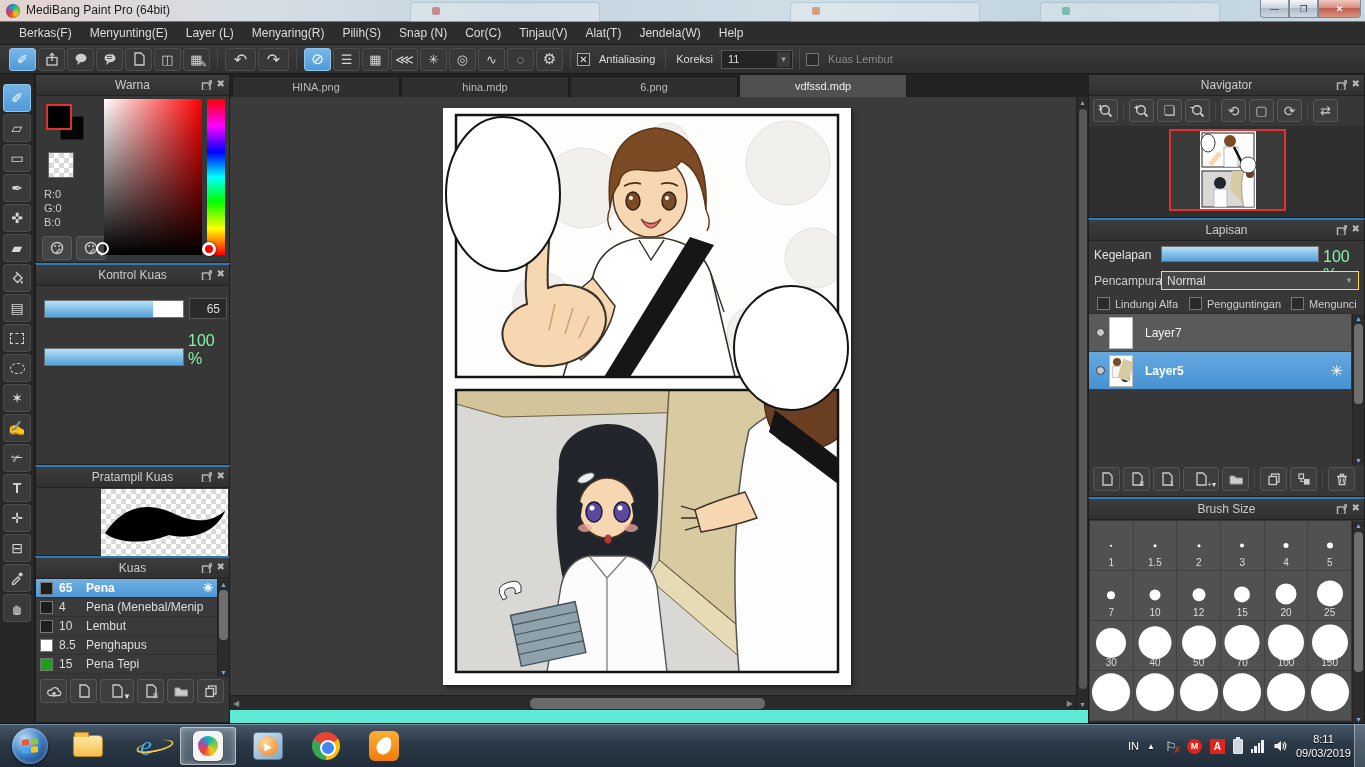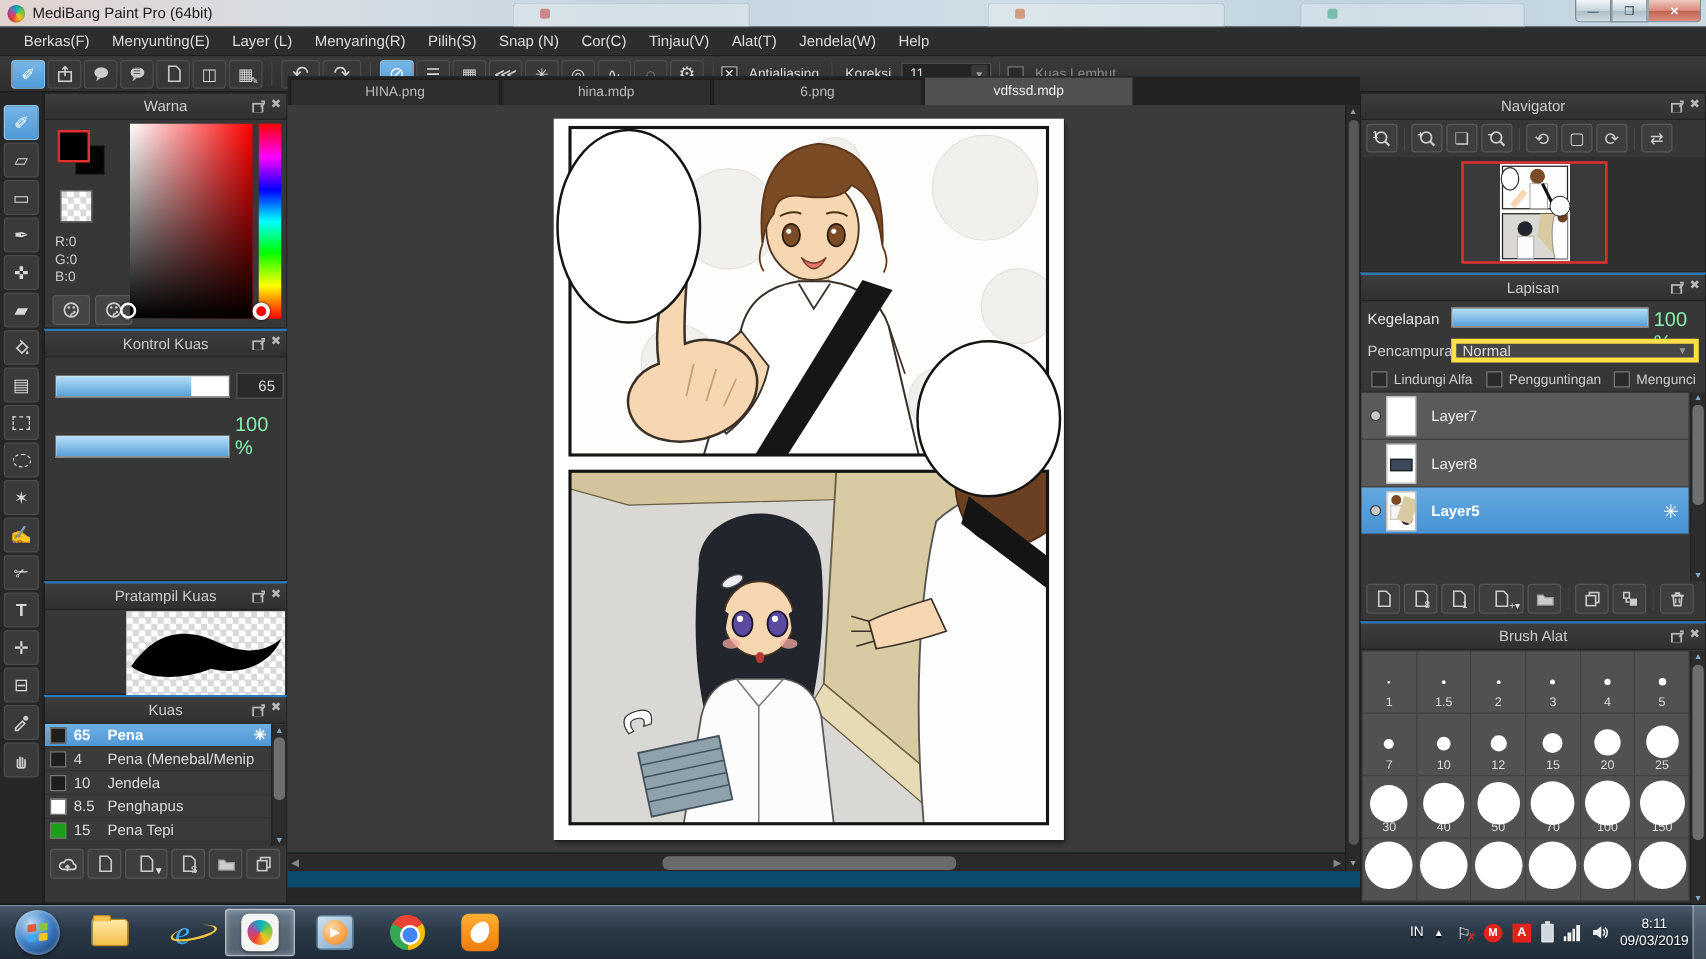--- a/index.html
+++ b/index.html
@@ -97,21 +97,21 @@
   .gearw{position:absolute;right:4px;color:#fff;font-size:12px;}
   .vscroll{position:absolute;right:0;top:0;bottom:0;width:12px;background:#2c2c2c;border-left:1px solid #222;}
   .vthumb{position:absolute;left:1px;right:1px;background:#6e6e6e;border-radius:4px;}
   .sarrow{position:absolute;left:0;right:0;text-align:center;font-size:7px;color:#7fa8c8;}
   .minibar{display:flex;align-items:center;gap:3px;padding:3px 4px;}
   .mbtn{width:27px;height:24px;border:1px solid #555;border-radius:3px;background:#3e3e3e;
     display:flex;align-items:center;justify-content:center;position:relative;color:#ccc;}
   .mbtn .sub{position:absolute;font-size:8px;color:#ddd;right:2px;bottom:1px;}
   .msep{width:1px;height:18px;background:#252525;border-right:1px solid #4a4a4a;margin:0 2px;}
   
-  #canvas-area{position:absolute;left:230px;top:61px;width:858px;height:649px;background:#0c4a6e;}
+  #canvas-area{position:absolute;left:230px;top:74px;width:858px;height:649px;background:#5eead4;}
   #tabbar{height:23px;background:#222;display:flex;align-items:flex-end;padding-left:2px;}
   .tab{width:168px;height:21px;margin-right:1px;background:#2e2e2e;color:#bbb;font-size:11px;
     display:flex;align-items:center;justify-content:center;border:1px solid #1c1c1c;border-bottom:none;}
   .tab.active{background:#505050;color:#eee;height:23px;}
   #viewport{position:absolute;left:0;top:23px;width:846px;height:598px;background:#3b3b3b;overflow:hidden;}
   #page{position:absolute;left:213px;top:11px;width:408px;height:577px;background:#fff;
     box-shadow:1px 1px 0 #1f1f1f,2px 3px 4px rgba(0,0,0,.45);}
   #vscroll-c{position:absolute;right:0;top:23px;width:12px;height:613px;background:#2a2a2a;border-left:1px solid #1f1f1f;}
   #hscroll-c{position:absolute;left:0;top:621px;width:846px;height:15px;background:#2a2a2a;border-top:1px solid #1f1f1f;}
   #hthumb{position:absolute;left:300px;top:2px;width:235px;height:11px;background:#6a6a6a;border-radius:5px;}
@@ -535,21 +535,21 @@
       <span class="gearw">✳</span>
     </div>
     <div class="brow">
       <span class="bsw" style="background:#1e1e1e;"></span>
       <span class="bsize">4</span>
       <span class="bname">Pena (Menebal/Menip</span>
     </div>
     <div class="brow">
       <span class="bsw" style="background:#1e1e1e;"></span>
       <span class="bsize">10</span>
-      <span class="bname">Jendela</span>
+      <span class="bname">Lembut</span>
     </div>
     <div class="brow">
       <span class="bsw" style="background:#ffffff;"></span>
       <span class="bsize">8.5</span>
       <span class="bname">Penghapus</span>
     </div>
     <div class="brow">
       <span class="bsw" style="background:#1aa01a;"></span>
       <span class="bsize">15</span>
       <span class="bname">Pena Tepi</span>
@@ -775,21 +775,21 @@
       <span class="pic">✖</span>
     </span>
   </div>
   <div style="position:relative;height:72px;">
     <span class="abs" style="left:5px;top:7px;font-size:12px;color:#e5e5e5;">Kegelapan</span>
     <div class="abs slider" style="left:72px;top:5px;width:158px;height:16px;">
         <div class="sfill" style="width:100%;"></div>
       </div>
     <span class="abs pct" style="left:234px;top:7px;">100 %</span>
     <span class="abs" style="left:5px;top:33px;font-size:12px;color:#ccc;">Pencampuran</span>
-    <div class="abs" style="left:72px;top:30px;width:198px;height:19px;background:#474747;border:4px solid #fde047;display:flex;align-items:center;justify-content:space-between;padding:0 5px;font-size:12px;color:#ddd;">
+    <div class="abs" style="left:72px;top:30px;width:198px;height:19px;background:#474747;border:1px solid #fde047;display:flex;align-items:center;justify-content:space-between;padding:0 5px;font-size:12px;color:#ddd;">
       <span>Normal</span>
       <span style="font-size:8px;color:#999;">▼</span>
     </div>
     <span class="abs" style="left:8px;top:56px;display:flex;align-items:center;font-size:11px;color:#ccc;">
         <span class="cb empty"></span>
         <span>Lindungi Alfa</span>
       </span>
     <span class="abs" style="left:100px;top:56px;display:flex;align-items:center;font-size:11px;color:#ccc;">
         <span class="cb empty"></span>
         <span>Pengguntingan</span>
@@ -800,27 +800,20 @@
       </span>
   </div>
   <div style="position:relative;height:151px;overflow:hidden;margin-right:13px;border-top:1px solid #2c2c2c;">
     <div class="lrow">
       <span class="visdot">
           <i></i>
         </span>
       <span class="lthumb checker"></span>
       <span class="lname">Layer7</span>
     </div>
-    <div class="lrow">
-      <span class="visdot"></span>
-      <span class="lthumb checker">
-          <span style="position:absolute;left:2px;top:11px;width:18px;height:10px;background:#3a4a5a;border:1px solid #222;"></span>
-        </span>
-      <span class="lname">Layer8</span>
-    </div>
     <div class="lrow sel">
       <span class="visdot">
           <i></i>
         </span>
       <span class="lthumb">
         <span style="position:absolute;left:3px;top:2px;width:8px;height:8px;border-radius:50%;background:#7b4b26;"></span>
         <span style="position:absolute;left:2px;top:10px;width:10px;height:12px;background:#f6f6f6;border:1px solid #ccc;"></span>
         <span style="position:absolute;right:2px;bottom:4px;width:9px;height:9px;border-radius:50%;background:#23252c;"></span>
         <span style="position:absolute;right:0;top:4px;width:12px;height:20px;background:#d8cba2;transform:rotate(18deg);"></span>
       </span>
@@ -877,21 +870,21 @@
     <div class="mbtn">
         <svg class="ic" width="16" height="16">
           <use href="#i-trash"></use>
         </svg>
       </div>
   </div>
 </div>
 
 <div class="pnl blue-top" style="left:1088px;top:497px;width:277px;height:226px;">
   <div class="ptit">
-    <span>Brush Alat</span>
+    <span>Brush Size</span>
     <span class="ptools">
       <svg class="ic" width="12" height="12">
           <use href="#i-popout"></use>
         </svg>
       <span class="pic">✖</span>
     </span>
   </div>
   <div id="bs-grid">
     <div class="bscell">
         <span class="dot" style="width:2px;height:2px;"></span>

